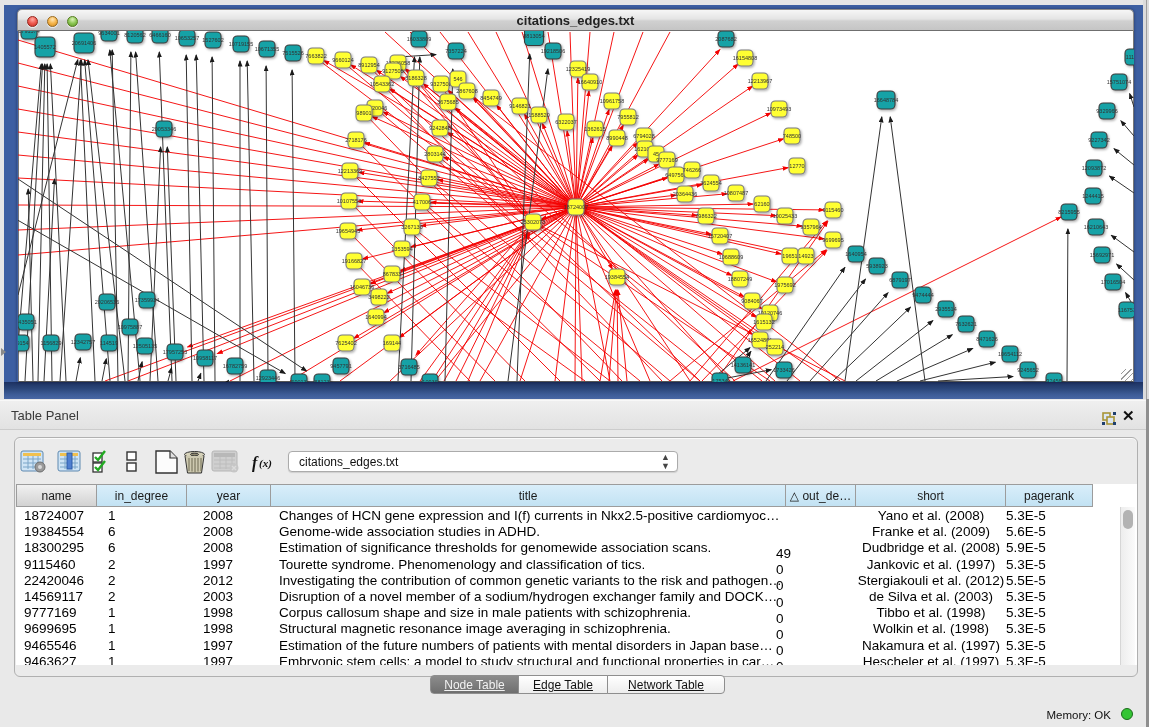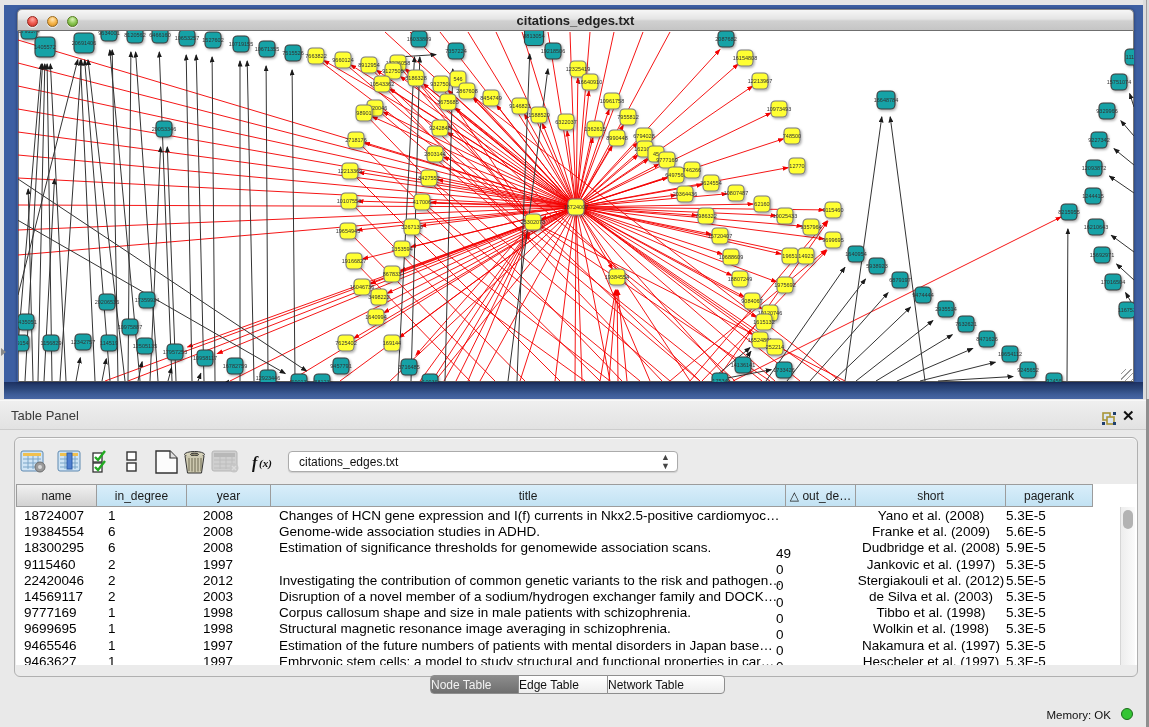--- a/index.html
+++ b/index.html
@@ -52,21 +52,21 @@
 #th6 { left:840px; width:150px; }
 #th7 { left:990px; width:87px; }
 .tr { position:absolute; left:0; width:1080px; height:16px; font-size:13.5px; color:#000; white-space:nowrap; }
 .tr > div { position:absolute; top:1px; }
 .c1 { left:8px; } .c2 { left:92px; } .c3 { left:187px; } .c4 { left:263px; width:508px; overflow:hidden; }
 .c5 { left:760px;margin-top:38px; } .c6 { left:840px; width:150px; text-align:center; } .c7 { left:990px; }
 #vsb { position:absolute; left:1104px; top:23px; width:15px; height:158px; background:linear-gradient(90deg,#ededed,#fbfbfb); border-left:1px solid #d6d6d6; }
 #vsb .thumb { position:absolute; left:2px; top:3px; width:10px; height:19px; border-radius:5px; background:#b3b3b3; }
 
 #tabs { position:absolute; left:430px; top:276px; height:19px; }
-.seg { position:absolute; top:0; height:19px; font-size:12px; text-align:left; line-height:18px; border:1px solid #8e8e8e; }
+.seg { position:absolute; top:0; height:19px; font-size:12px; text-align:center; line-height:18px; border:1px solid #8e8e8e;text-decoration:underline; }
 #seg1 { left:0; width:89px; border-radius:4px 0 0 4px; background:linear-gradient(180deg,#8c8c8c,#6f6f6f); color:#f2f2f2; }
 #seg2 { left:88px; width:90px; background:linear-gradient(180deg,#ffffff,#ededed); color:#111; border-right:1px solid #c9c9c9; }
 #seg3 { left:177px; width:118px; border-radius:0 4px 4px 0; background:linear-gradient(180deg,#ffffff,#ededed); color:#111; }
 #status { position:absolute; left:0; top:305px; width:1149px; height:23px;text-align:center; }
 #status .mem { position:absolute; right:38px; top:5px; font-size:11.5px; color:#111; }
 #memdot { position:absolute; right:16px; top:4px; width:12px; height:12px; border-radius:50%; background:#35c535; border:1.5px solid #1c6b1c; }
 #rstrip-bot { position:absolute; left:1146px; top:399px; width:3px; height:328px; background:#8f8f8f; }
 </style></head>
 <body>
 <div id="app">
@@ -692,20 +692,21 @@
               <div class="c3">2008</div>
               <div class="c4">Estimation of significance thresholds for genomewide association scans.</div>
               <div class="c5">0</div>
               <div class="c6">Dudbridge et al. (2008)</div>
               <div class="c7">5.9E-5</div>
             </div>
 <div class="tr" style="top:48.6px">
               <div class="c1">9115460</div>
               <div class="c2">2</div>
               <div class="c3">1997</div>
+              <div class="c4">Tourette syndrome. Phenomenology and classification of tics.</div>
               <div class="c5">0</div>
               <div class="c6">Jankovic et al. (1997)</div>
               <div class="c7">5.3E-5</div>
             </div>
 <div class="tr" style="top:64.8px">
               <div class="c1">22420046</div>
               <div class="c2">2</div>
               <div class="c3">2012</div>
               <div class="c4">Investigating the contribution of common genetic variants to the risk and pathogen…</div>
               <div class="c5">0</div>

